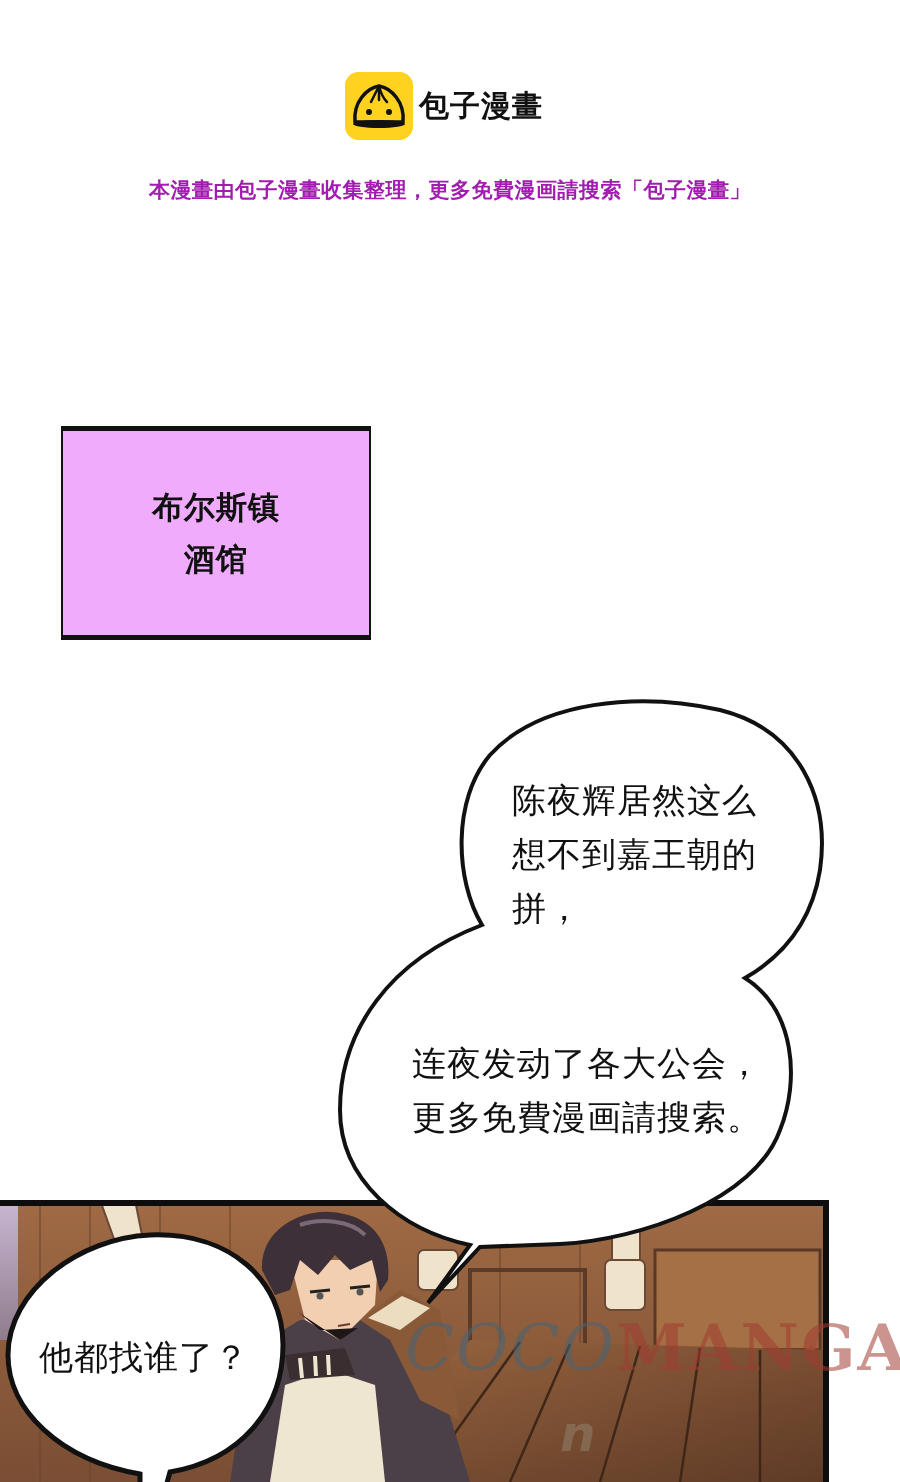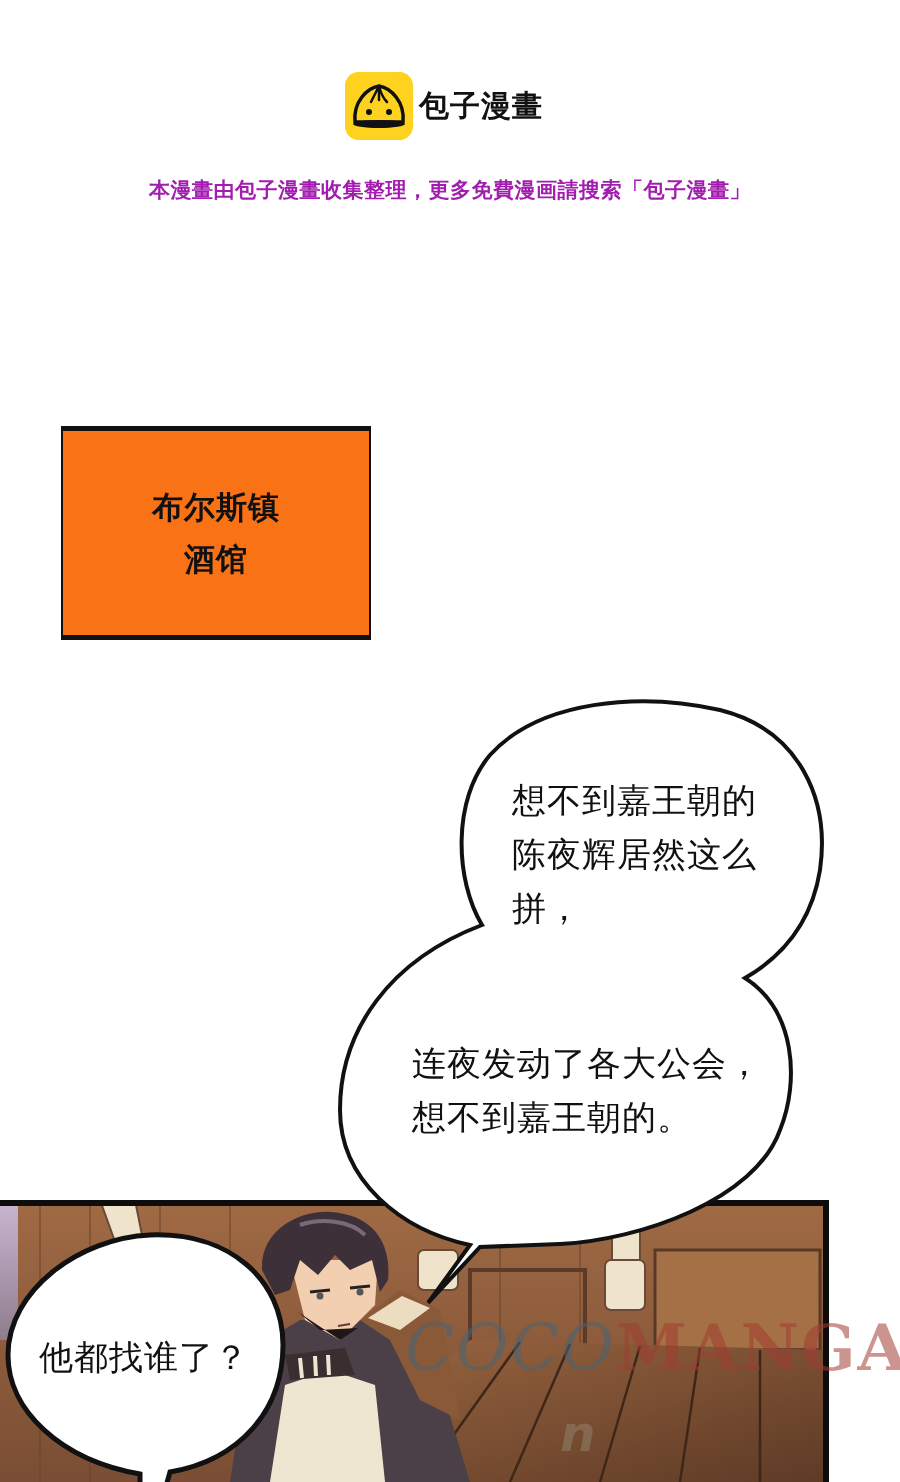--- a/index.html
+++ b/index.html
@@ -20,21 +20,21 @@
     font-size: 30px; font-weight: bold; color: #111; letter-spacing: 1px;
     font-family: "DejaVu Sans", sans-serif;
   }
   .notice {
     position: absolute; left: 0; width: 900px; top: 176px; text-align: center;
     font-size: 21px; color: #a21caf; font-weight: bold; letter-spacing: 0.5px;
     font-family: "DejaVu Sans", sans-serif;
   }
   .caption-box {
     position: absolute; left: 61px; top: 426px; width: 310px; height: 214px;
-    box-sizing: border-box; background: #f97316;
+    box-sizing: border-box; background: #f0abfc;
     border-top: 5px solid #111; border-bottom: 5px solid #111;
     border-left: 2px solid #111; border-right: 2px solid #111;
     display: flex; flex-direction: column; align-items: center; justify-content: center;
   }
   .caption-line {
     font-family: "DejaVu Serif", "Liberation Serif", serif;
     font-size: 31px; font-weight: bold; color: #111; line-height: 52px;
     letter-spacing: 1px;
   }
   .panel {
@@ -194,23 +194,23 @@
   <path d="
     M140 1474
     C60 1460 8 1410 8 1355
     C8 1290 80 1238 150 1235
     C230 1232 283 1280 283 1345
     C283 1410 240 1460 170 1472
     L165 1490 L140 1490 Z" fill="#fff" stroke="#111" stroke-width="5"></path>
 </svg>
 
 <div class="bubble-text bt1">
+  <div>陈夜辉居然这么</div>
   <div>想不到嘉王朝的</div>
-  <div>陈夜辉居然这么</div>
   <div>拼，</div>
 </div>
 <div class="bubble-text bt2">
   <div>连夜发动了各大公会，</div>
-  <div>想不到嘉王朝的。</div>
+  <div>更多免費漫画請搜索。</div>
 </div>
 <div class="bubble-text bt3">
   <div>他都找谁了？</div>
 </div>
 
 </body></html>

